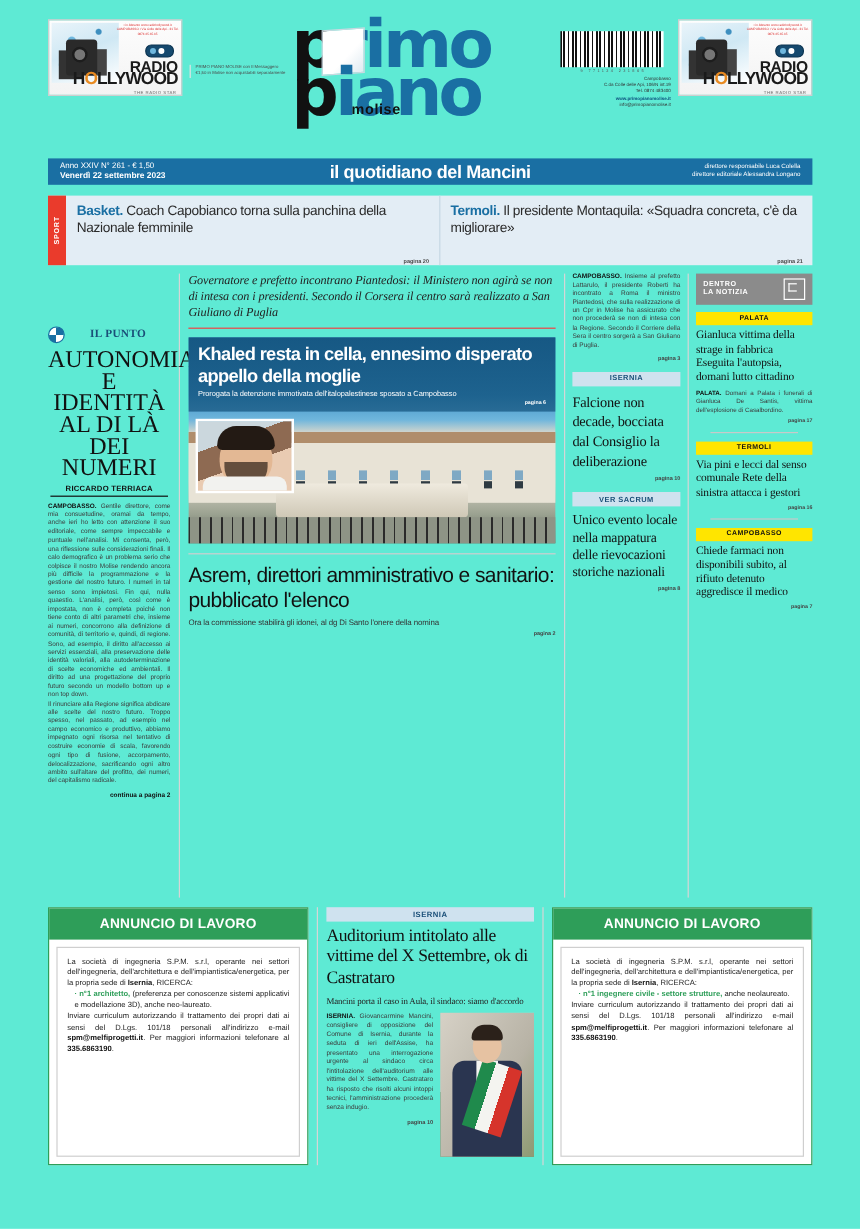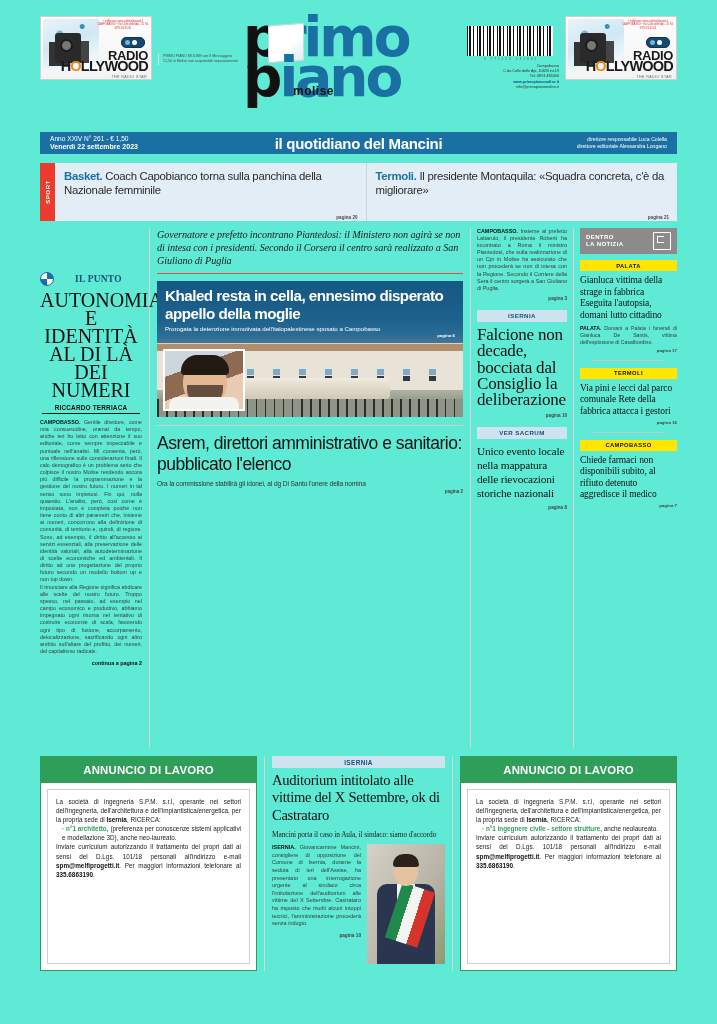--- a/index.html
+++ b/index.html
@@ -219,21 +219,21 @@
   }
   .subhead{
     font-family:"Liberation Serif", serif;
     font-style:italic;font-size:10.2px;line-height:13px;color:#222;
     letter-spacing:-0.1px;
     border-bottom:1px solid #ef4444;padding-bottom:6px;
   }
 
   
   .photo-block{
-    margin-top:7px;position:relative;height:136px;overflow:hidden;
+    margin-top:7px;position:relative;height:172px;overflow:hidden;
   }
   .photo-sky{
     position:absolute;inset:0;
     background:linear-gradient(180deg,#2f7fb5 0%, #3f93c6 28%, #6fb6dc 40%, #cfd4cd 46%, #d8d3c5 70%, #9aa190 86%, #5d6455 100%);
   }
   .palace{
     position:absolute;left:0;right:0;top:46%;height:34%;
     background:linear-gradient(180deg,#b08d6b 0 16%, #e8e3d6 16% 100%);
   }
   .palace-windows{
@@ -305,21 +305,21 @@
   
   .tc-body{font-size:5.45px;line-height:7.1px;text-align:justify;color:#3b3b3b;}
   .tc-body b{color:#111;}
   .tc-pg{font-size:4.6px;font-weight:bold;text-align:right;color:#444;margin-top:4px;}
   .tag-blue{
     background:#cfe2ef;color:#1a4f78;font-size:6.2px;font-weight:bold;
     text-align:center;padding:2.5px 0;letter-spacing:.4px;margin:9px 0 5px;
   }
   .tc-h{
     font-family:"Liberation Serif", serif;
-    font-size:17px;line-height:16.4px;color:#111;letter-spacing:-0.2px;
+    font-size:12px;line-height:16.4px;color:#111;letter-spacing:-0.2px;
   }
   .tc-h.small{font-size:11.4px;line-height:14.2px;}
 
   
   .dentro{
     background:#8b8b8b;color:#fff;padding:4px 6px;display:flex;align-items:center;
     justify-content:space-between;margin-bottom:6px;
   }
   .dentro .t{font-size:6px;font-weight:bold;line-height:7.4px;letter-spacing:.4px;}
   .dentro .glyph{
@@ -542,21 +542,21 @@
       </div>
 
       <div class="tag-yellow">PALATA</div>
       <div class="rc-h">Gianluca vittima della strage in fabbrica Eseguita l'autopsia, domani lutto cittadino</div>
       <div class="rc-body"><b>PALATA.</b><span> Domani a Palata i funerali di Gianluca De Santis, vittima dell'esplosione di Casalbordino.</span></div>
       <div class="rc-pg">pagina 17</div>
 
       <div class="rc-div"></div>
 
       <div class="tag-yellow">TERMOLI</div>
-      <div class="rc-h">Via pini e lecci dal parco comunale Rete della fabbrica attacca i gestori</div>
+      <div class="rc-h">Via pini e lecci dal senso comunale Rete della sinistra attacca i gestori</div>
       <div class="rc-pg">pagina 16</div>
 
       <div class="rc-div"></div>
 
       <div class="tag-yellow">CAMPOBASSO</div>
       <div class="rc-h">Chiede farmaci non disponibili subito, al rifiuto detenuto aggredisce il medico</div>
       <div class="rc-pg">pagina 7</div>
     </div>
   </div>
 

